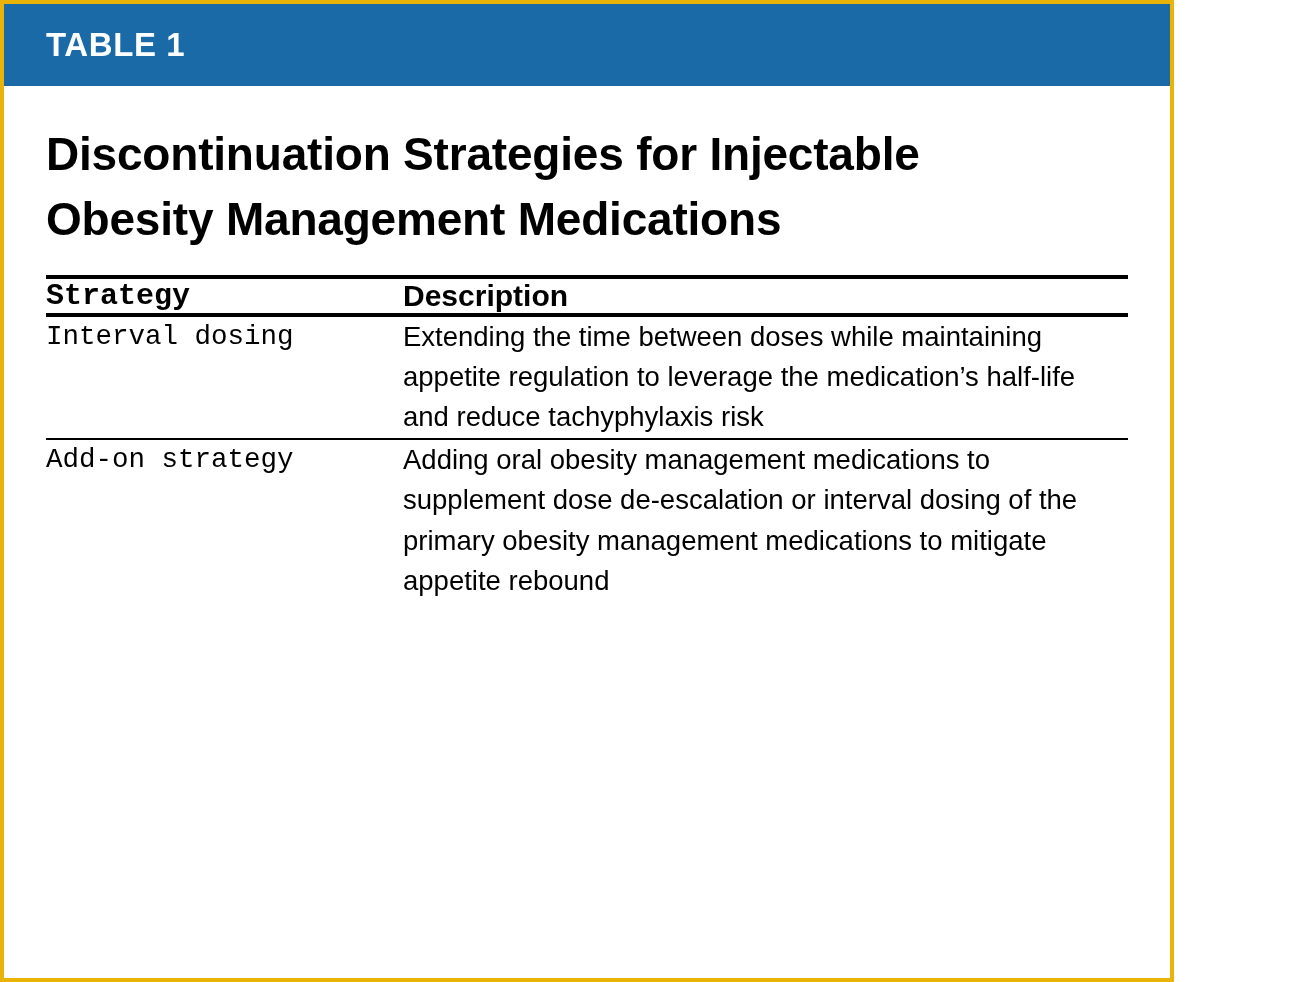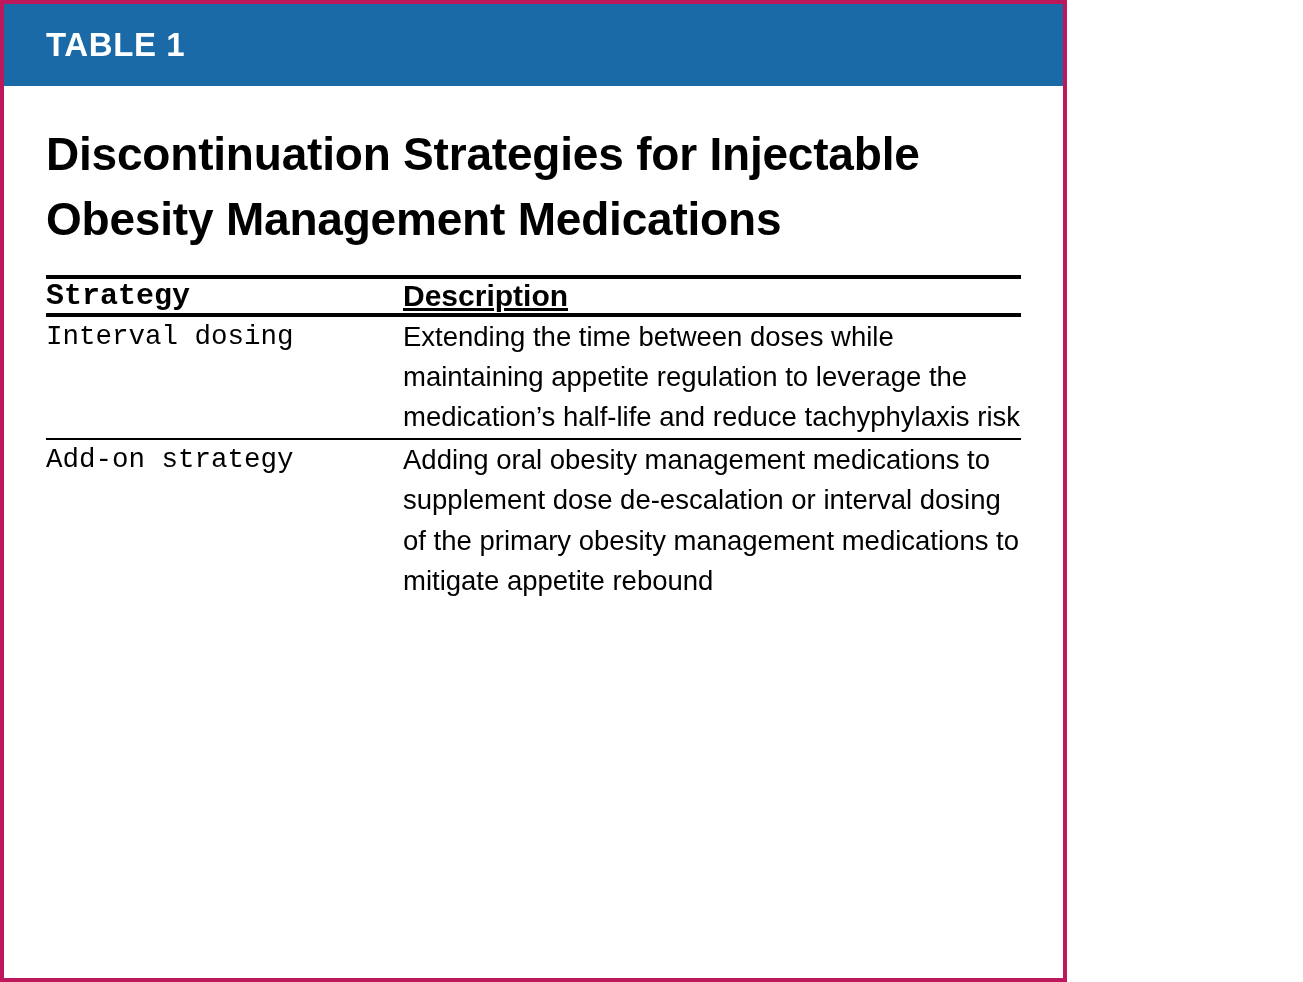--- a/index.html
+++ b/index.html
@@ -5,24 +5,24 @@
   html, body {
     margin: 0;
     padding: 0;
     background: #ffffff;
   }
   body {
     font-family: "Liberation Sans", sans-serif;
     -webkit-font-smoothing: antialiased;
   }
   .table-figure {
-    width: 1067px;
+    width: 1174px;
     height: 982px;
     box-sizing: border-box;
-    border: 4px solid #be185d;
+    border: 4px solid #eab308;
     background: #ffffff;
     position: relative;
     overflow: hidden;
   }
   .table-banner {
     background: #1a6aa8;
     color: #ffffff;
     height: 82px;
     display: flex;
     align-items: center;
@@ -63,21 +63,21 @@
     padding: 0;
   }
   .col-strategy { width: 355px; font-family: Liberation Mono, monospace; }
   .col-desc { width: auto; }
   .head-row th {
     font-size: 30px;
     font-weight: bold;
     color: #000000;
     padding: 16px 0 18px 0;
   }
-  .head-row th.col-desc { padding-left: 2px; text-decoration: underline; }
+  .head-row th.col-desc { padding-left: 2px; }
   .head-underline td {
     padding: 0;
   }
   .head-underline hr,
   .row-divider hr {
     border: none;
     border-top: 2px solid #000000;
     margin: 0;
   }
   .body-row td {

